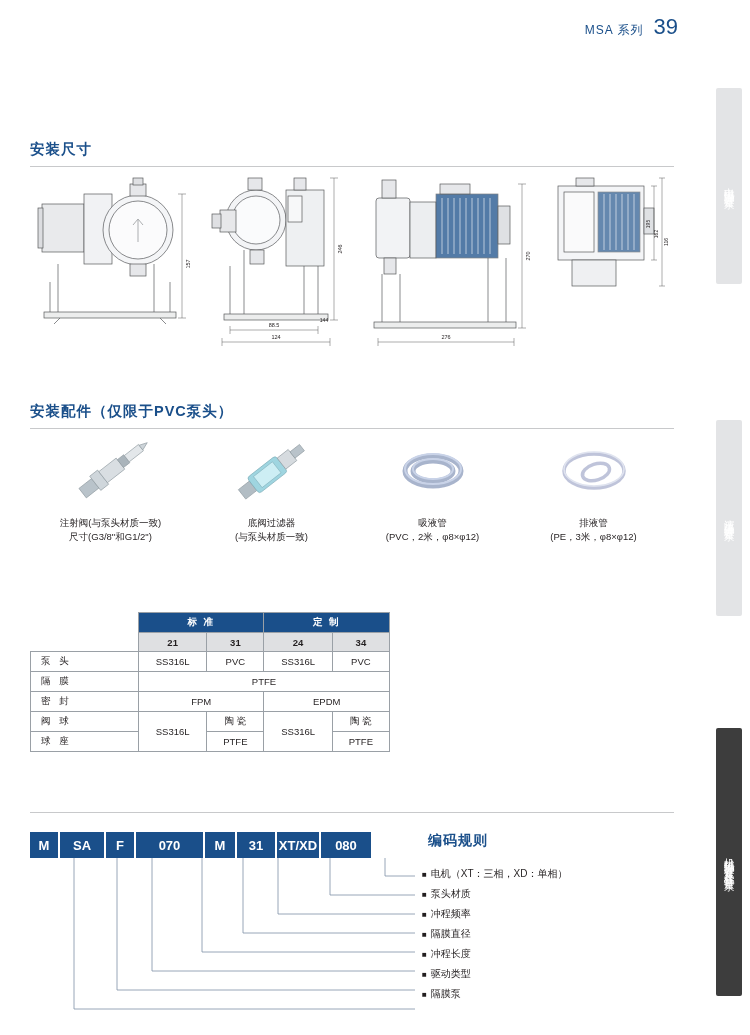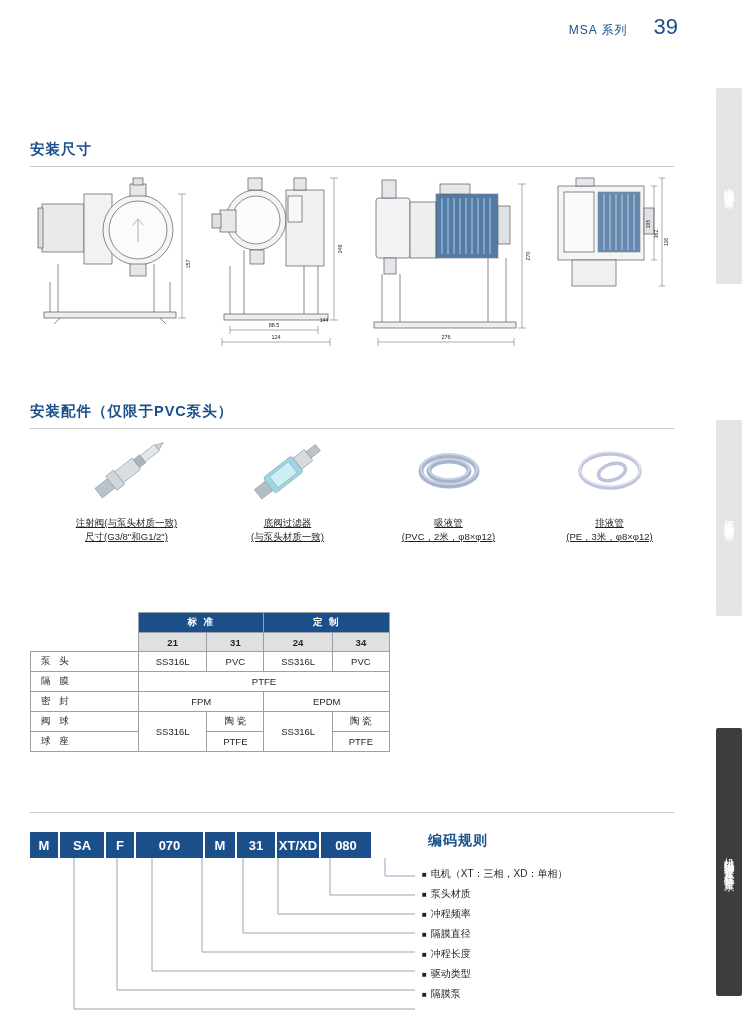--- a/index.html
+++ b/index.html
@@ -14,21 +14,21 @@
     overflow: hidden;
   }
 
   
   .page-header {
     position: absolute;
     top: 14px;
     right: 72px;
     display: flex;
     align-items: baseline;
-    gap: 26px;
+    gap: 10px;
   }
   .header-title {
     font-size: 12px;
     color: #1a4f8a;
     letter-spacing: 1px;
   }
   .header-pagenum {
     font-size: 22px;
     color: #1a4f8a;
     font-weight: 400;
@@ -96,26 +96,25 @@
     position: absolute;
     top: 0;
     height: 186px;
   }
   .dwg svg { display: block; }
 
   
   #acc-block { top: 402px; }
   #acc-row {
     position: absolute;
-    left: 46px;
+    left: 30px;
     top: 432px;
     width: 644px;
     height: 130px;
     display: flex;
-    text-decoration: underline;
   }
   .acc-item {
     width: 161px;
     display: flex;
     flex-direction: column;
     align-items: center;
   }
   .acc-art { height: 78px; display: flex; align-items: center; justify-content: center; }
   .acc-caption {
     margin-top: 6px;

